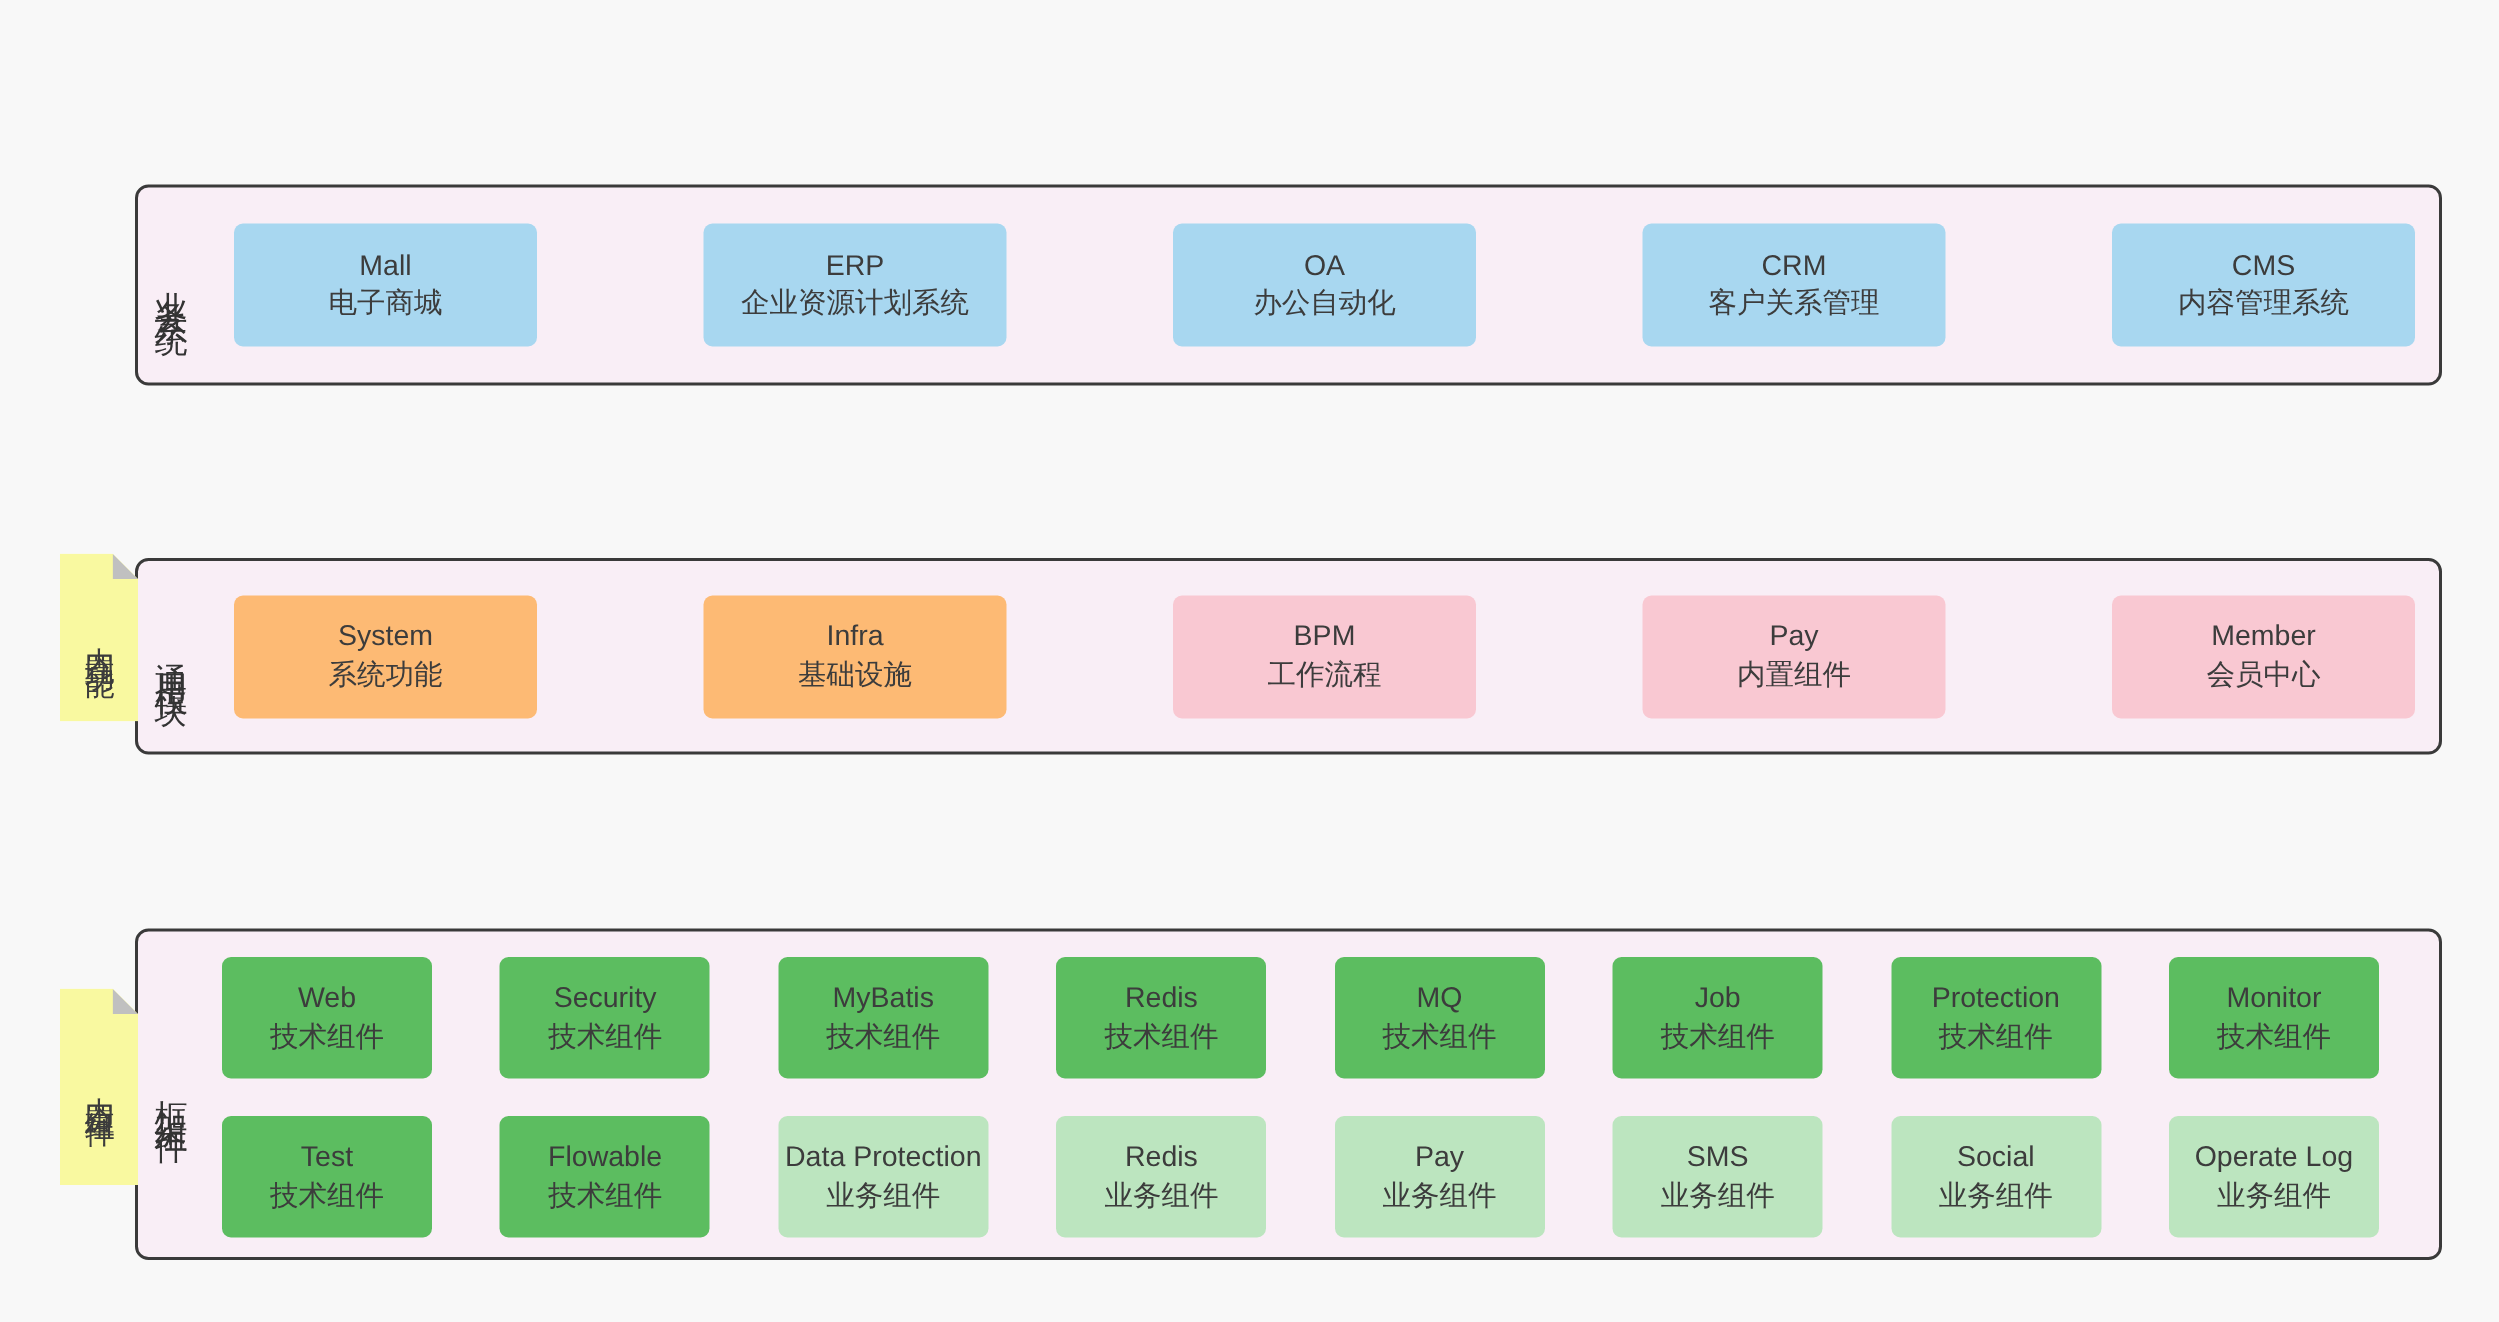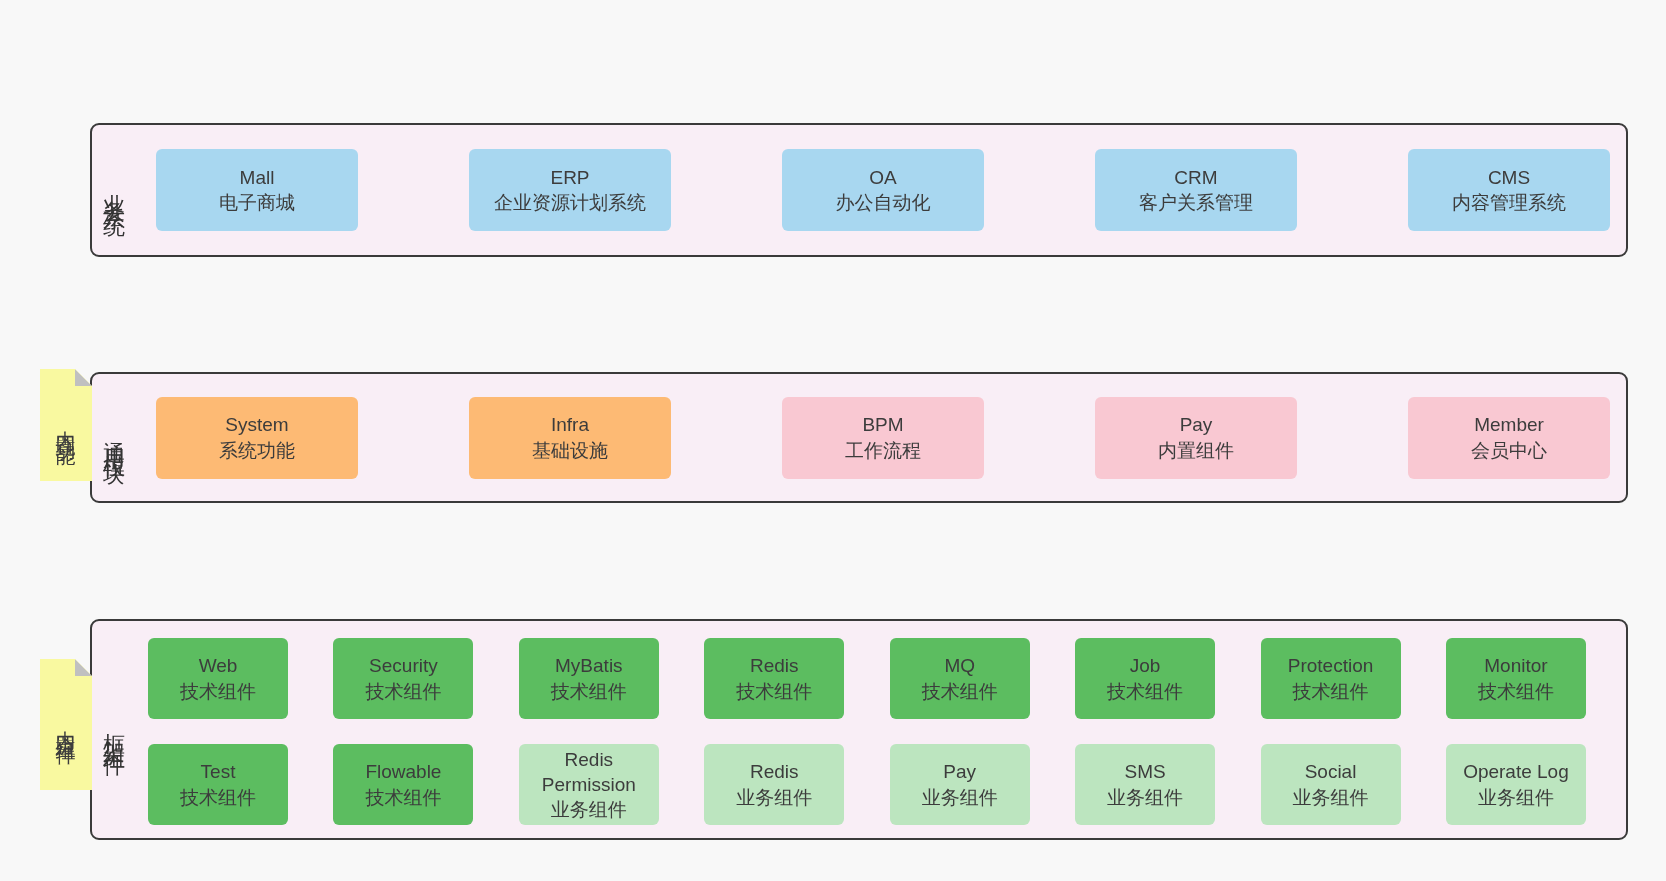--- a/index.html
+++ b/index.html
@@ -151,21 +151,21 @@
     <div class="grid-row row2">
       <div class="box box-sm c-green">
         <span>Test</span>
         <span>技术组件</span>
       </div>
       <div class="box box-sm c-green">
         <span>Flowable</span>
         <span>技术组件</span>
       </div>
       <div class="box box-sm c-lgreen">
-        <span>Redis Permission</span>
+        <span>Data Protection</span>
         <span>业务组件</span>
       </div>
       <div class="box box-sm c-lgreen">
         <span>Redis</span>
         <span>业务组件</span>
       </div>
       <div class="box box-sm c-lgreen">
         <span>Pay</span>
         <span>业务组件</span>
       </div>

